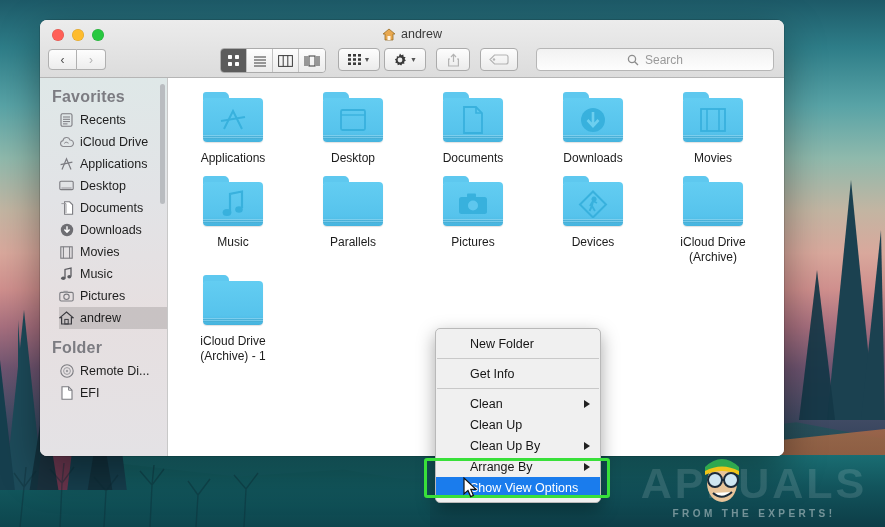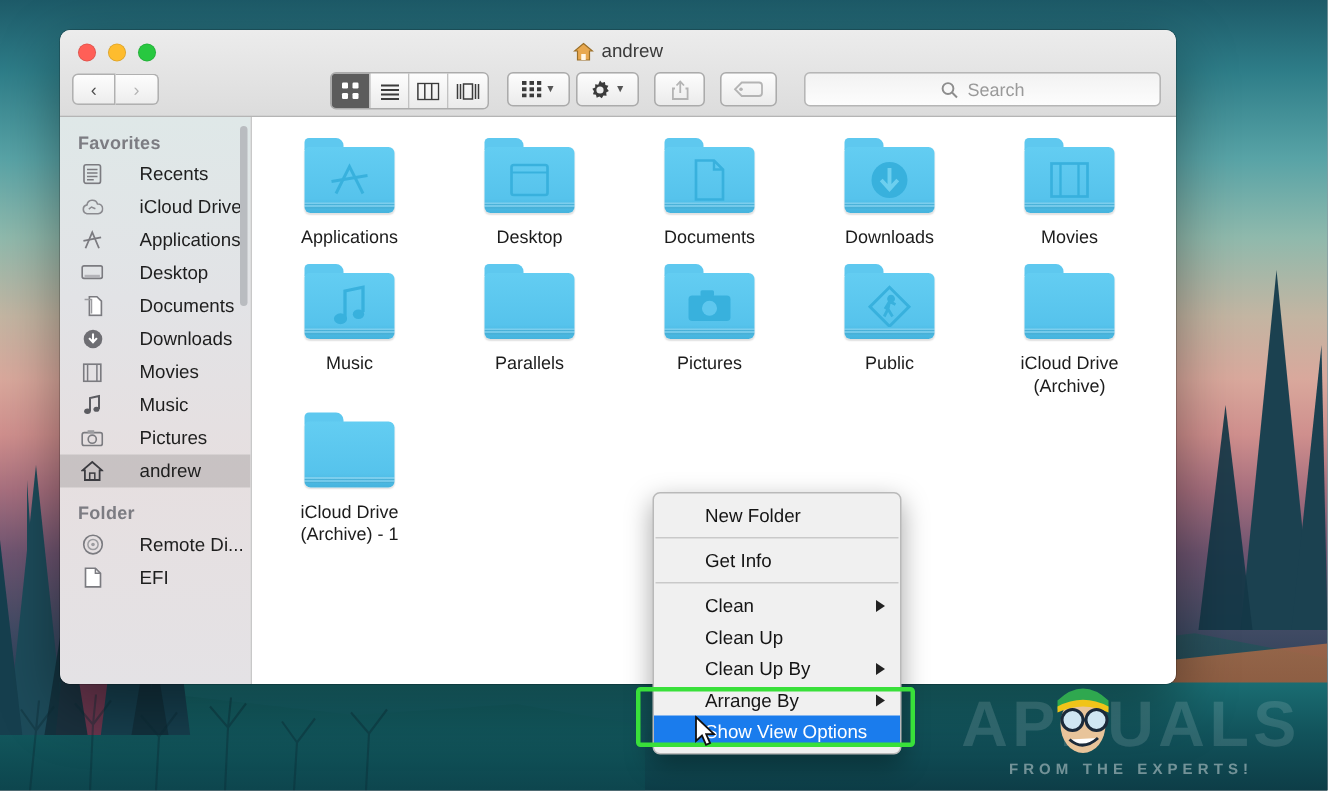--- a/index.html
+++ b/index.html
@@ -144,26 +144,26 @@
 
   .sidebar {
     width: 128px; flex: 0 0 128px;
     background: linear-gradient(to bottom, #dfe8e8 0%, #e2e3e6 32%, #e6dfe0 62%, #e4e2e5 100%);
     border-right: 1px solid #c8c8c8;
     padding-top: 6px;
     position: relative;
     overflow: hidden;
   }
   .sb-header {
-    font-size: 12px; font-weight: bold; color: #7c7c82;
+    font-size: 16px; font-weight: bold; color: #7c7c82;
     padding: 4px 12px 3px 12px; letter-spacing: 0.2px;
   }
   .sb-item {
-    height: 22px; display: flex; align-items: center; gap: 24px;
-    padding-left: 14px; font-size: 12.5px; color: #1e1e1e;
+    height: 22px; display: flex; align-items: center; gap: 6px;
+    font-size: 12.5px; color: #1e1e1e; margin-left: 19px;
   }
   .sb-item.selected { background: rgba(0,0,0,0.13); }
   .sb-ico { width: 15px; height: 15px; flex: 0 0 15px; display: flex; align-items: center; justify-content: center; }
   .sb-label { white-space: nowrap; overflow: hidden; }
   .sb-scrollbar {
     position: absolute; right: 2px; top: 6px; width: 5px; height: 120px;
     background: #b9bcc0; border-radius: 3px;
   }
 
   .content {
@@ -701,21 +701,21 @@
           <div class="folder">
             <div class="tab"></div>
               <div class="body"></div>
             <div class="glyph">
               <svg width="30" height="28" viewBox="0 0 30 28">
                   <rect x="15" y="1.5" width="18.4" height="18.4" transform="rotate(45 15 1.5)" fill="none" stroke="#37b0dd" stroke-width="2"></rect>
                   <path d="M16 7.5 a1.7 1.7 0 1 0 0.1 0 Z M15 11 L12 16 M15 11 L19 13 M15 11 L14 16 L11.5 21 M14 16 L17 21" stroke="#37b0dd" stroke-width="1.9" fill="#37b0dd"></path>
                 </svg>
             </div>
           </div>
-          <div class="cell-label">Public</div>
+          <div class="cell-label">Devices</div>
         </div>
 
         <div class="cell">
           <div class="folder">
             <div class="tab"></div>
               <div class="body"></div>
           </div>
           <div class="cell-label">iCloud Drive
 (Archive)</div>
         </div>

